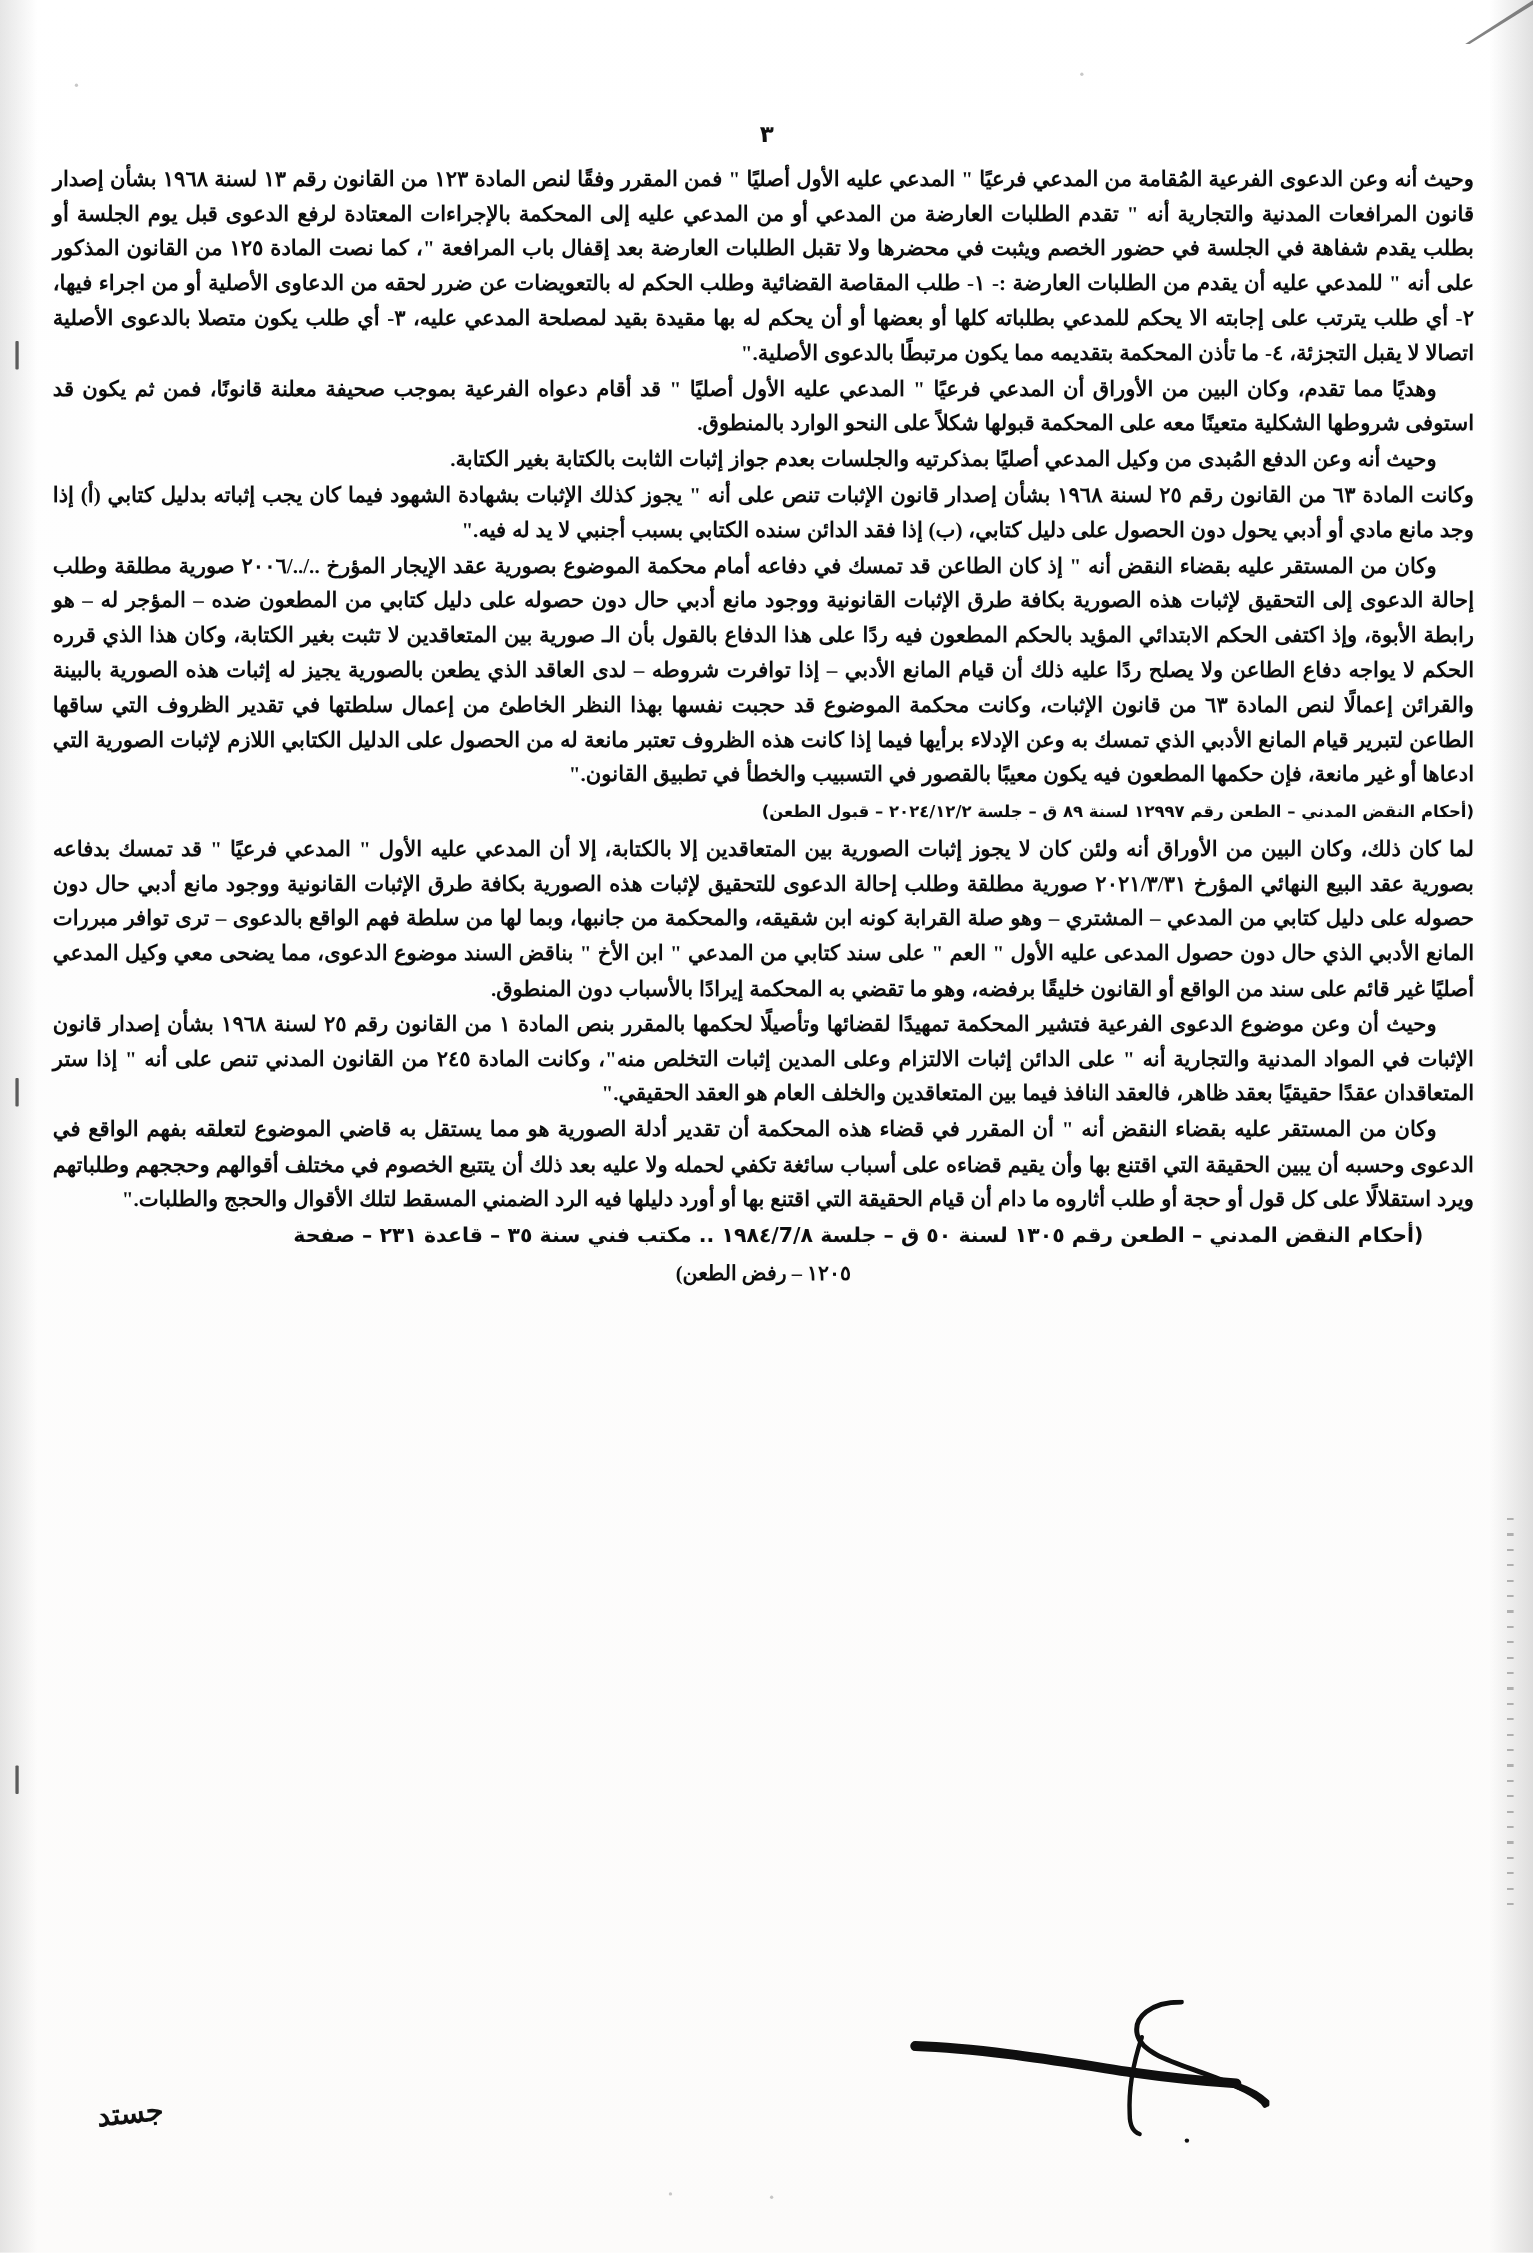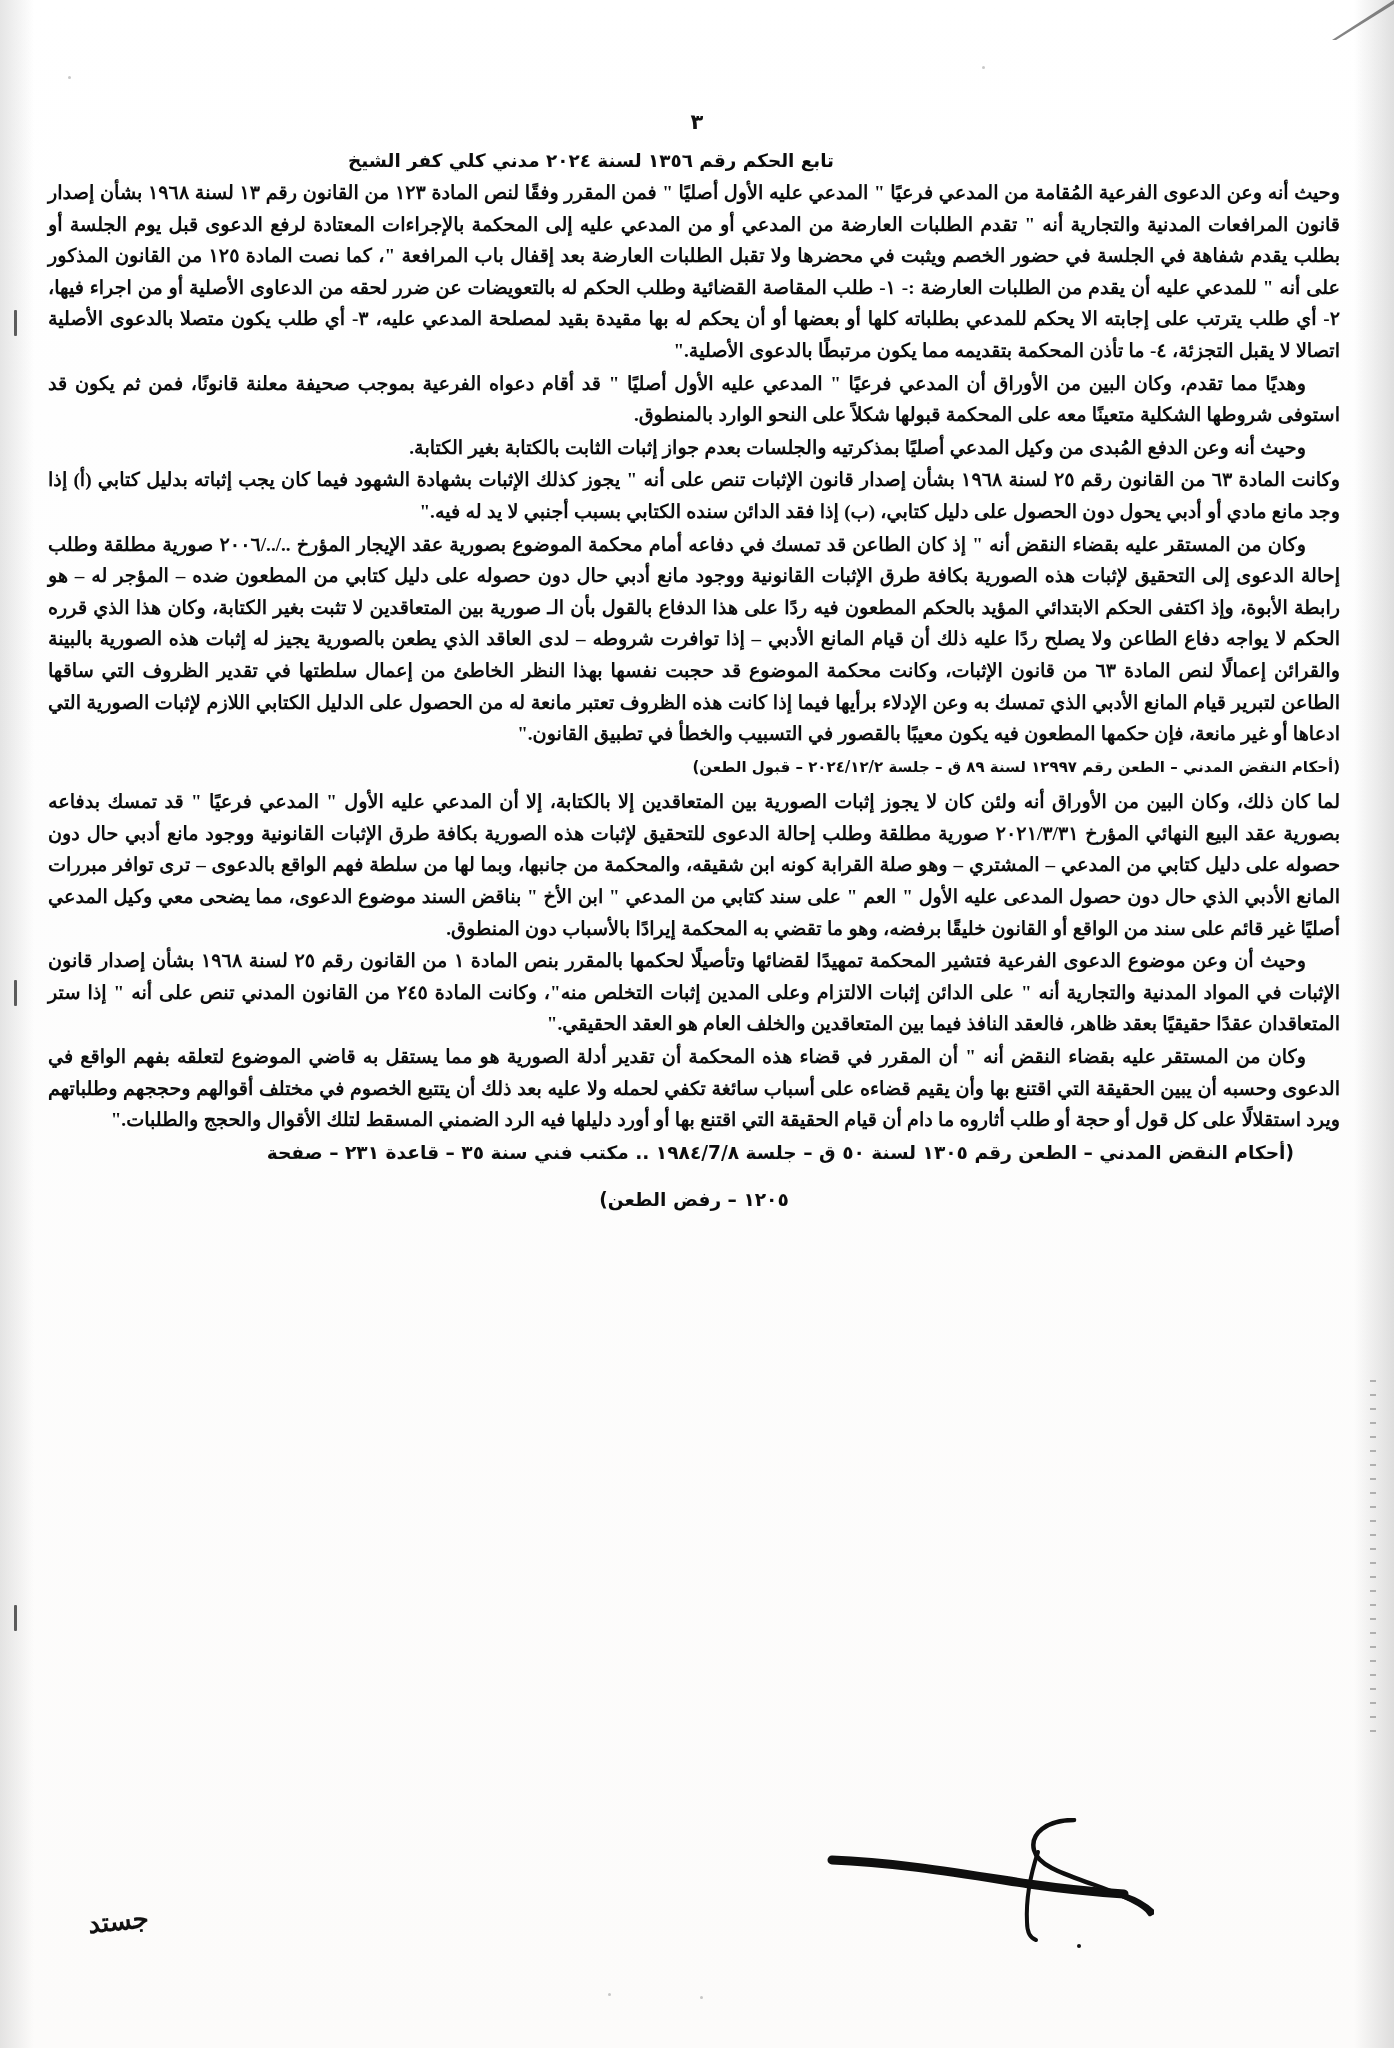--- a/index.html
+++ b/index.html
@@ -70,24 +70,25 @@
     font-size:15px;
   }
   p.cite-left{
     margin:1px 0 2px 0;
     text-align:right;
     text-indent:0;
     font-size:18.6px;
     padding-right:46px;
   }
   p.cite-tail{
-    margin:16px 0 4px 0;
+    margin:4px 0 4px 0;
     text-align:center;
     text-indent:0;
     font-size:18.6px;
+    font-family:Liberation Serif, serif;
   }
 
   
   .margin-tick{
     position:absolute;left:14px;width:3px;height:26px;
     background:#2a2a2a;opacity:.75;border-radius:1px;
   }
 
   
   #signature-block{
@@ -122,21 +123,20 @@
 
   <div class="margin-tick" style="top:310px;"></div>
   <div class="margin-tick" style="top:980px;"></div>
   <div class="margin-tick" style="top:1605px;"></div>
   <div class="edge-marks"></div>
 
   <div id="page-number">٣</div>
 
   <div id="doc">
 
-    <div class="hdr-line">تابع الحكم رقم ١٣٥٦ لسنة ٢٠٢٤ مدني كلي كفر الشيخ</div>
 
     <p class="para noindent">وحيث أنه وعن الدعوى الفرعية المُقامة من المدعي فرعيًا " المدعي عليه الأول أصليًا " فمن المقرر وفقًا لنص المادة ١٢٣ من القانون رقم ١٣ لسنة ١٩٦٨ بشأن إصدار قانون المرافعات المدنية والتجارية أنه " تقدم الطلبات العارضة من المدعي أو من المدعي عليه إلى المحكمة بالإجراءات المعتادة لرفع الدعوى قبل يوم الجلسة أو بطلب يقدم شفاهة في الجلسة في حضور الخصم ويثبت في محضرها ولا تقبل الطلبات العارضة بعد إقفال باب المرافعة "، كما نصت المادة ١٢٥ من القانون المذكور على أنه " للمدعي عليه أن يقدم من الطلبات العارضة :- ١- طلب المقاصة القضائية وطلب الحكم له بالتعويضات عن ضرر لحقه من الدعاوى الأصلية أو من اجراء فيها، ٢- أي طلب يترتب على إجابته الا يحكم للمدعي بطلباته كلها أو بعضها أو أن يحكم له بها مقيدة بقيد لمصلحة المدعي عليه، ٣- أي طلب يكون متصلا بالدعوى الأصلية اتصالا لا يقبل التجزئة، ٤- ما تأذن المحكمة بتقديمه مما يكون مرتبطًا بالدعوى الأصلية."</p>
     <p class="para">وهديًا مما تقدم، وكان البين من الأوراق أن المدعي فرعيًا " المدعي عليه الأول أصليًا " قد أقام دعواه الفرعية بموجب صحيفة معلنة قانونًا، فمن ثم يكون قد استوفى شروطها الشكلية متعينًا معه على المحكمة قبولها شكلاً على النحو الوارد بالمنطوق.</p>
     <p class="para">وحيث أنه وعن الدفع المُبدى من وكيل المدعي أصليًا بمذكرتيه والجلسات بعدم جواز إثبات الثابت بالكتابة بغير الكتابة.</p>
     <p class="para noindent">وكانت المادة ٦٣ من القانون رقم ٢٥ لسنة ١٩٦٨ بشأن إصدار قانون الإثبات تنص على أنه " يجوز كذلك الإثبات بشهادة الشهود فيما كان يجب إثباته بدليل كتابي (أ) إذا وجد مانع مادي أو أدبي يحول دون الحصول على دليل كتابي، (ب) إذا فقد الدائن سنده الكتابي بسبب أجنبي لا يد له فيه."</p>
     <p class="para">وكان من المستقر عليه بقضاء النقض أنه " إذ كان الطاعن قد تمسك في دفاعه أمام محكمة الموضوع بصورية عقد الإيجار المؤرخ ../../٢٠٠٦ صورية مطلقة وطلب إحالة الدعوى إلى التحقيق لإثبات هذه الصورية بكافة طرق الإثبات القانونية ووجود مانع أدبي حال دون حصوله على دليل كتابي من المطعون ضده – المؤجر له – هو رابطة الأبوة، وإذ اكتفى الحكم الابتدائي المؤيد بالحكم المطعون فيه ردًا على هذا الدفاع بالقول بأن الـ صورية بين المتعاقدين لا تثبت بغير الكتابة، وكان هذا الذي قرره الحكم لا يواجه دفاع الطاعن ولا يصلح ردًا عليه ذلك أن قيام المانع الأدبي – إذا توافرت شروطه – لدى العاقد الذي يطعن بالصورية يجيز له إثبات هذه الصورية بالبينة والقرائن إعمالًا لنص المادة ٦٣ من قانون الإثبات، وكانت محكمة الموضوع قد حجبت نفسها بهذا النظر الخاطئ من إعمال سلطتها في تقدير الظروف التي ساقها الطاعن لتبرير قيام المانع الأدبي الذي تمسك به وعن الإدلاء برأيها فيما إذا كانت هذه الظروف تعتبر مانعة له من الحصول على الدليل الكتابي اللازم لإثبات الصورية التي ادعاها أو غير مانعة، فإن حكمها المطعون فيه يكون معيبًا بالقصور في التسبيب والخطأ في تطبيق القانون."</p>
 
     <p class="cite">(أحكام النقض المدني – الطعن رقم ١٢٩٩٧ لسنة ٨٩ ق – جلسة ٢٠٢٤/١٢/٢ – قبول الطعن)</p>
 
     <p class="para noindent">لما كان ذلك، وكان البين من الأوراق أنه ولئن كان لا يجوز إثبات الصورية بين المتعاقدين إلا بالكتابة، إلا أن المدعي عليه الأول " المدعي فرعيًا " قد تمسك بدفاعه بصورية عقد البيع النهائي المؤرخ ٢٠٢١/٣/٣١ صورية مطلقة وطلب إحالة الدعوى للتحقيق لإثبات هذه الصورية بكافة طرق الإثبات القانونية ووجود مانع أدبي حال دون حصوله على دليل كتابي من المدعي – المشتري – وهو صلة القرابة كونه ابن شقيقه، والمحكمة من جانبها، وبما لها من سلطة فهم الواقع بالدعوى – ترى توافر مبررات المانع الأدبي الذي حال دون حصول المدعى عليه الأول " العم " على سند كتابي من المدعي " ابن الأخ " بناقض السند موضوع الدعوى، مما يضحى معي وكيل المدعي أصليًا غير قائم على سند من الواقع أو القانون خليقًا برفضه، وهو ما تقضي به المحكمة إيرادًا بالأسباب دون المنطوق.</p>

